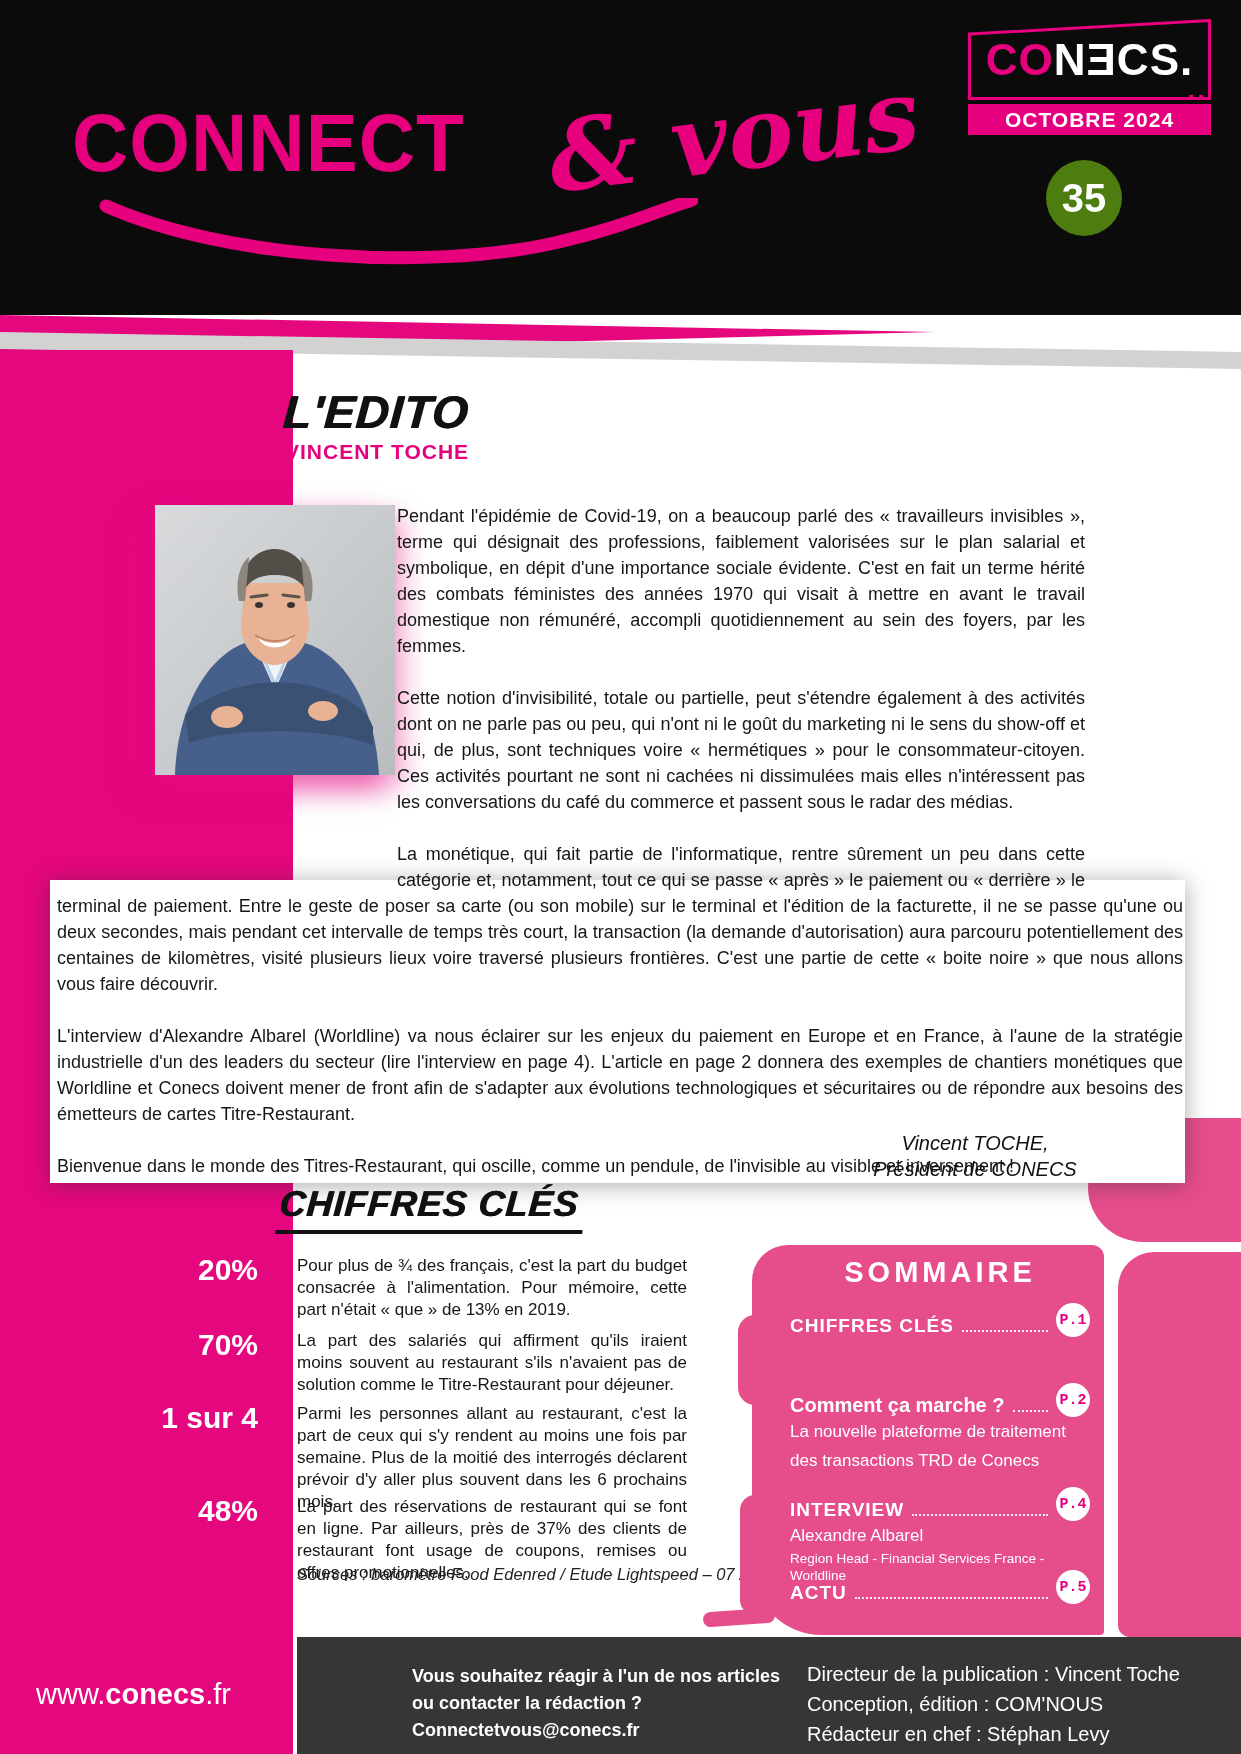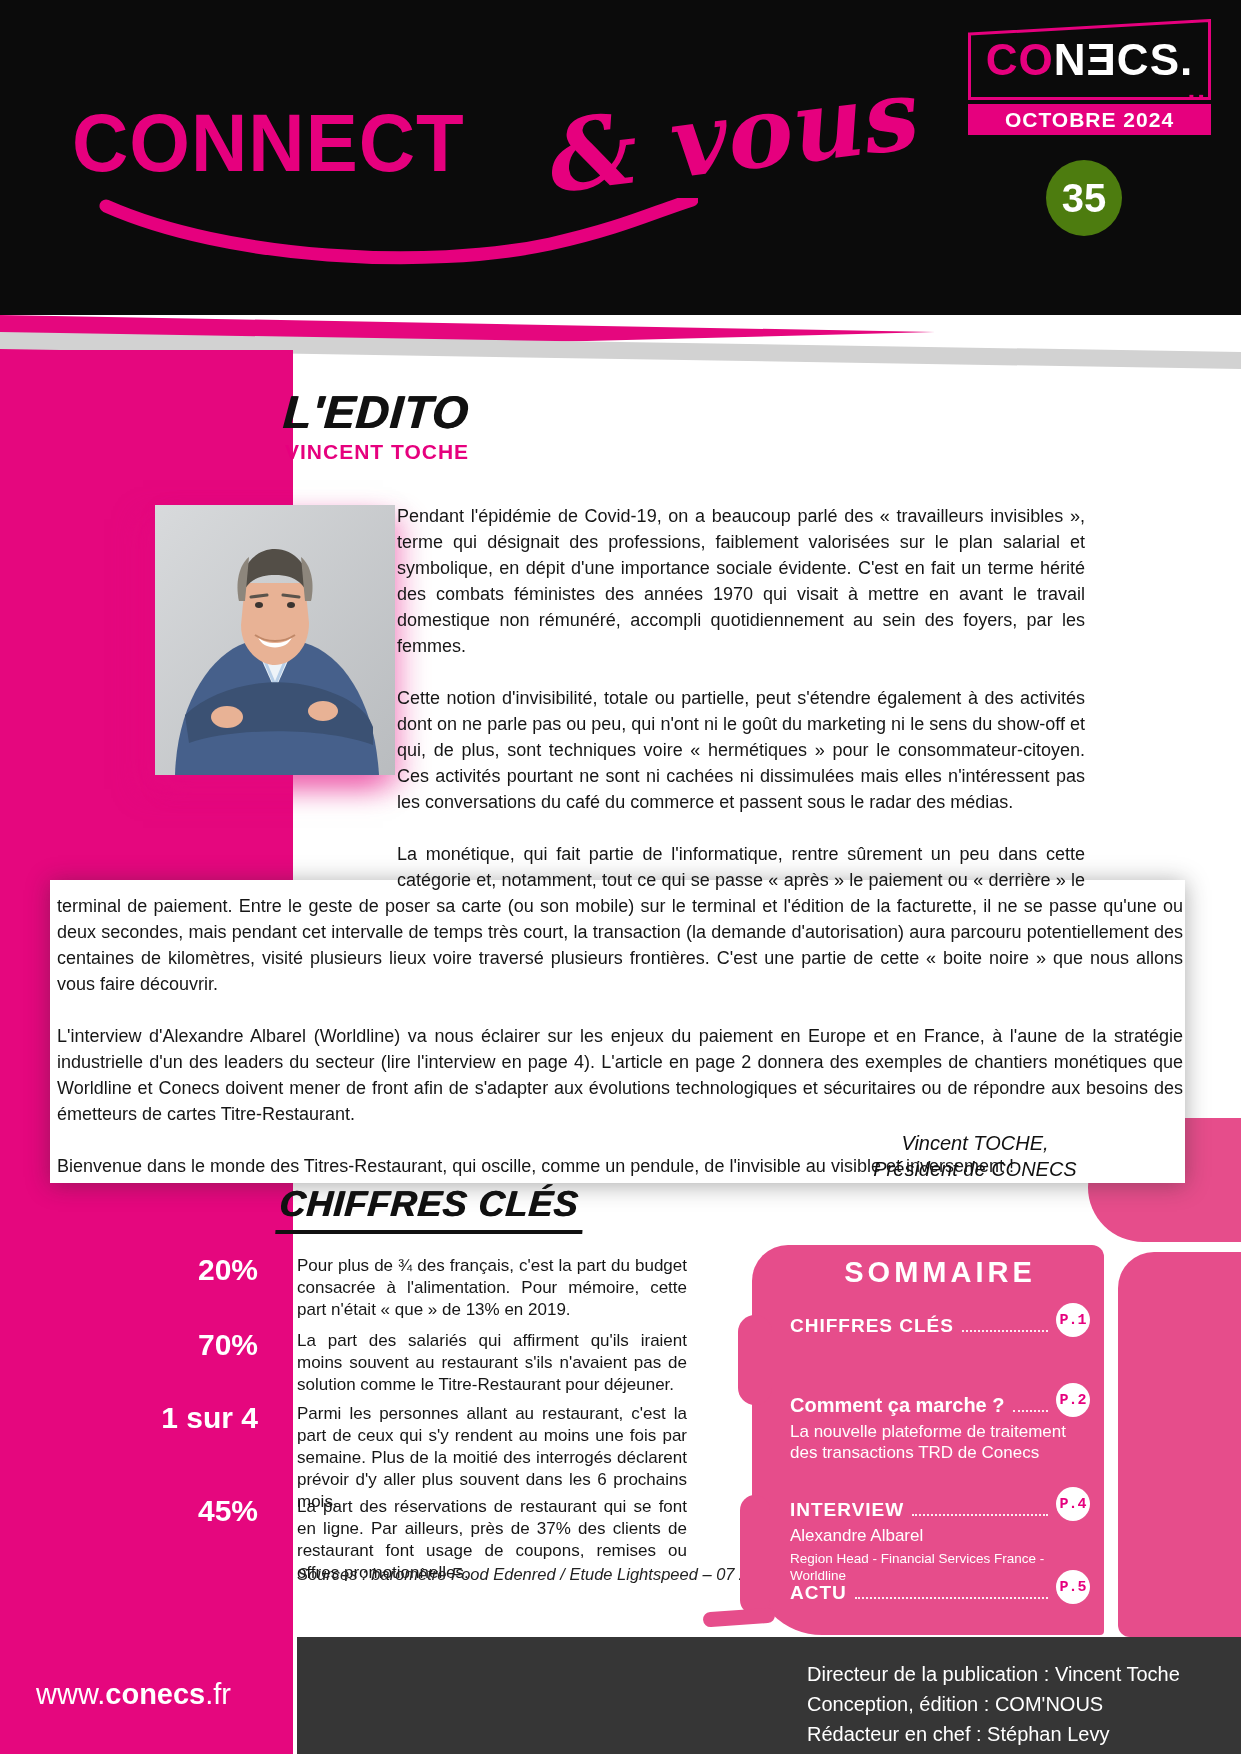--- a/index.html
+++ b/index.html
@@ -176,21 +176,21 @@
 
   <div class="stat-num" style="top:1253px">20%</div>
   <div class="stat-text" style="top:1255px">Pour plus de ¾ des français, c'est la part du budget consacrée à l'alimentation. Pour mémoire, cette part n'était « que » de 13% en 2019.</div>
 
   <div class="stat-num" style="top:1328px">70%</div>
   <div class="stat-text" style="top:1330px">La part des salariés qui affirment qu'ils iraient moins souvent au restaurant s'ils n'avaient pas de solution comme le Titre-Restaurant pour déjeuner.</div>
 
   <div class="stat-num" style="top:1401px">1 sur 4</div>
   <div class="stat-text" style="top:1403px">Parmi les personnes allant au restaurant, c'est la part de ceux qui s'y rendent au moins une fois par semaine. Plus de la moitié des interrogés déclarent prévoir d'y aller plus souvent dans les 6 prochains mois.</div>
 
-  <div class="stat-num" style="top:1494px">45%</div>
+  <div class="stat-num" style="top:1494px">48%</div>
   <div class="stat-text" style="top:1496px">La part des réservations de restaurant qui se font en ligne. Par ailleurs, près de 37% des clients de restaurant font usage de coupons, remises ou offres promotionnelles.</div>
 
   <div class="sources">Sources : baromètre Food Edenred / Etude Lightspeed – 07 2024</div>
 
   <div class="som-blob"></div>
   <div class="som-right"></div>
   <div class="som-main"></div>
   <div class="som-tail"></div>
 
   <div class="som-title">SOMMAIRE</div>
@@ -203,21 +203,21 @@
     </div>
   </div>
 
   <div class="som-entry e2">
     <div class="som-row">
       <span class="som-label mixed">Comment ça marche ?</span>
       <span class="lead"></span>
       <span class="badge">P.2</span>
     </div>
     <div class="sub">La nouvelle plateforme de traitement</div>
-    <div class="sub" style="margin-top:0">des transactions TRD de Conecs</div>
+    <div class="sub" style="margin-top:8px">des transactions TRD de Conecs</div>
   </div>
 
   <div class="som-entry e3">
     <div class="som-row">
       <span class="som-label">INTERVIEW</span>
       <span class="lead"></span>
       <span class="badge">P.4</span>
     </div>
     <div class="sub">Alexandre Albarel</div>
     <div class="sub small">Region Head - Financial Services France - Worldline</div>
@@ -226,20 +226,25 @@
   <div class="som-entry e4">
     <div class="som-row">
       <span class="som-label">ACTU</span>
       <span class="lead"></span>
       <span class="badge">P.5</span>
     </div>
   </div>
 
 
   <div class="footer-dark">
+    <div class="footer-contact">
+      <div>Vous souhaitez réagir à l'un de nos articles</div>
+      <div>ou contacter la rédaction ?</div>
+      <div>Connectetvous@conecs.fr</div>
+    </div>
     <div class="footer-credits">
       <div>Directeur de la publication : Vincent Toche</div>
       <div>Conception, édition : COM'NOUS</div>
       <div>Rédacteur en chef : Stéphan Levy</div>
     </div>
   </div>
 
   <div class="site"><span class="lt">www.</span><span class="bd">conecs</span><span class="lt">.fr</span></div>
 
 </div>

